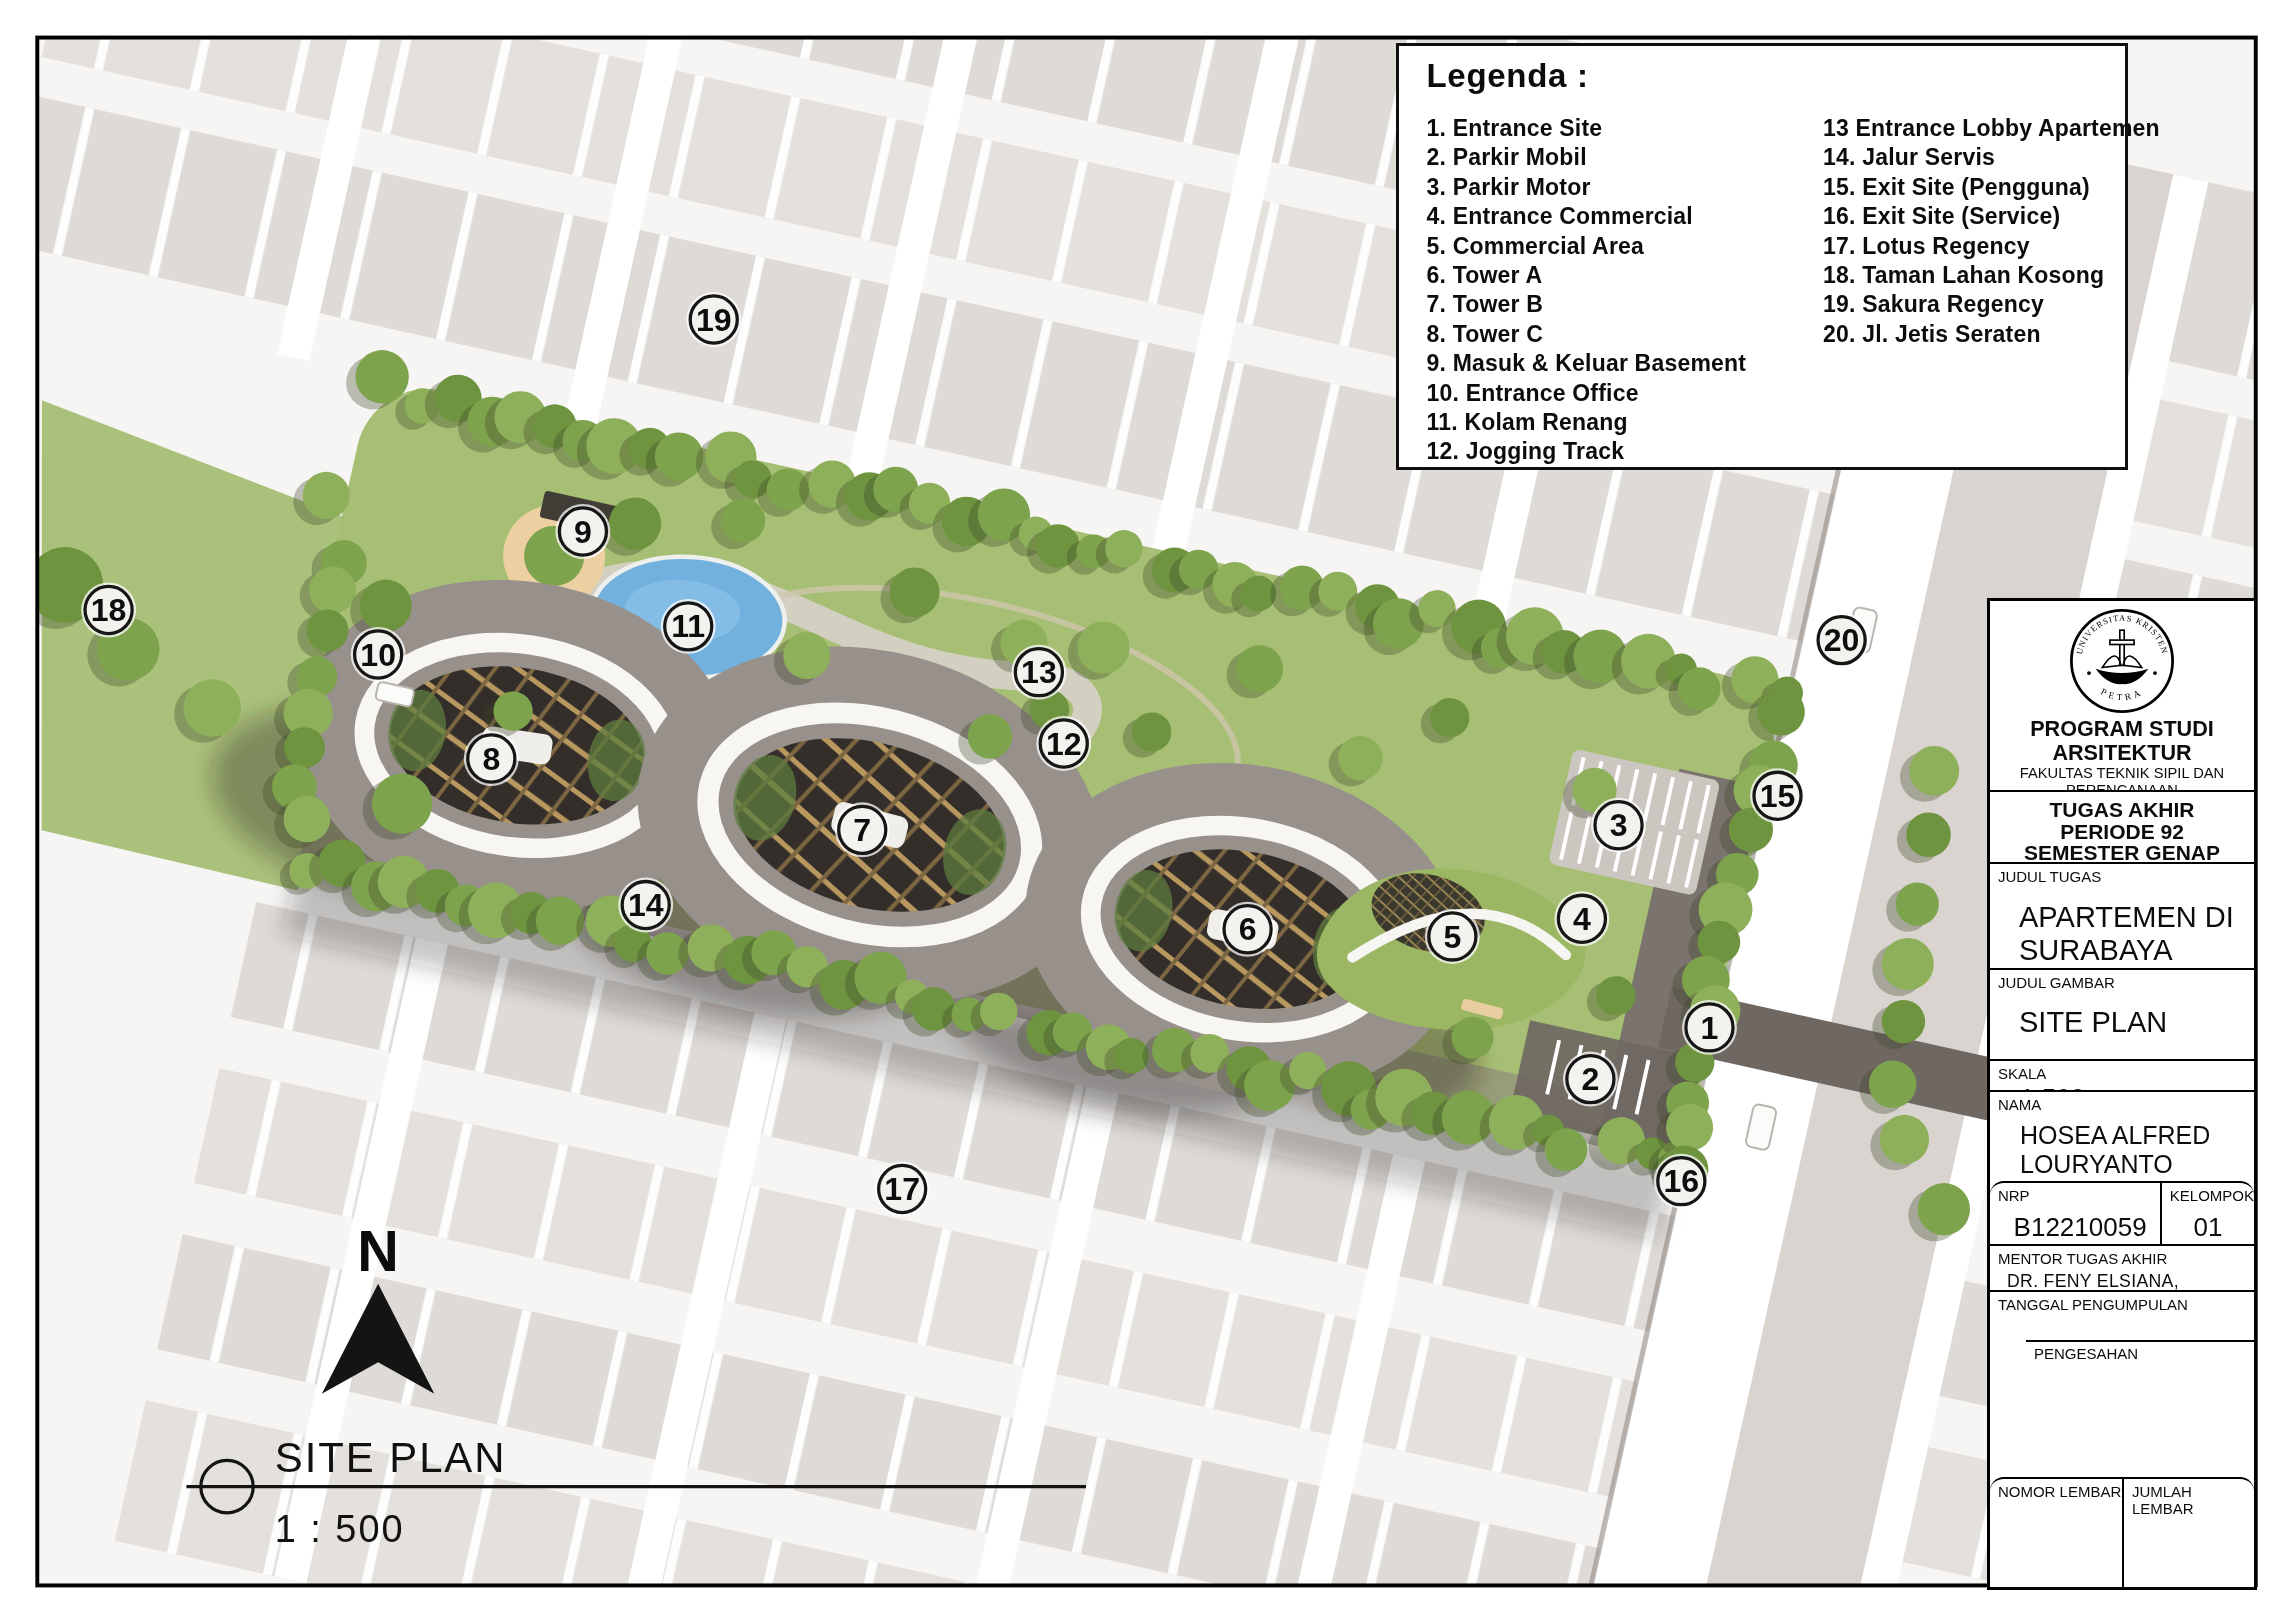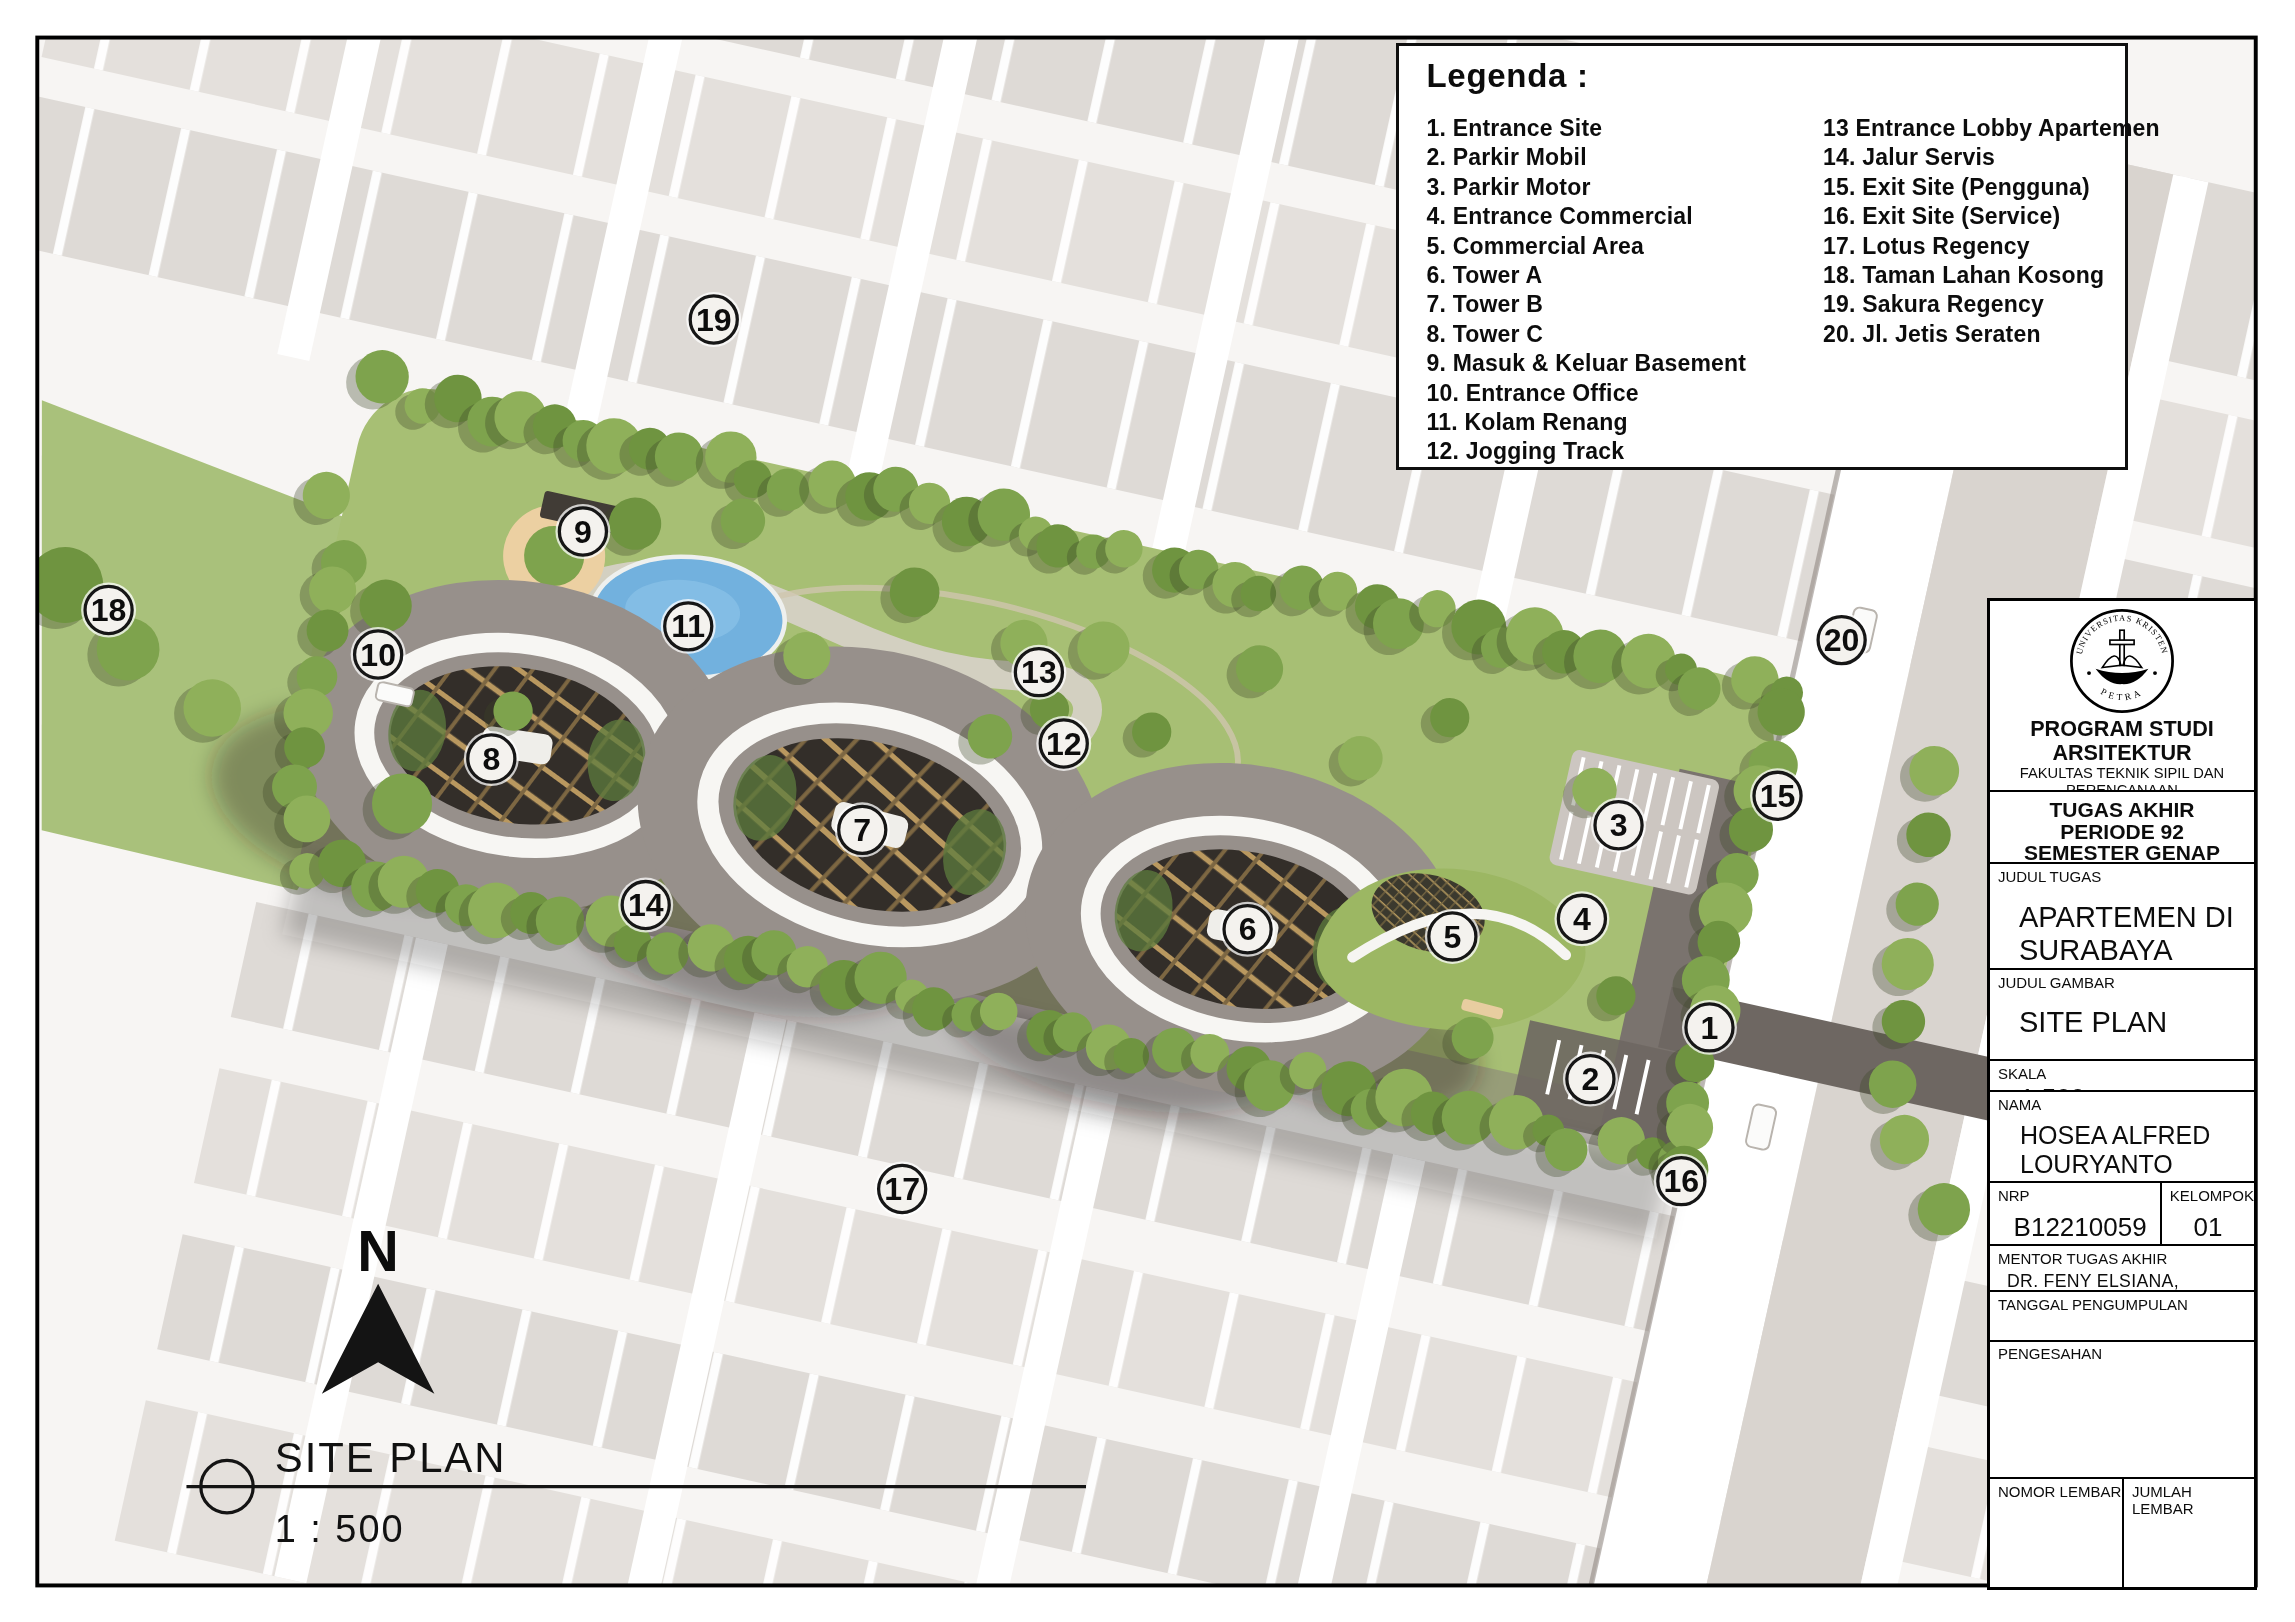--- a/index.html
+++ b/index.html
@@ -59,21 +59,21 @@
   .legend ul{list-style:none;margin:0;padding:0;position:absolute;top:68px;}
   #legend-left{left:27.5px;}
   #legend-right{left:424px;}
   .legend li{font-size:23px;font-weight:bold;line-height:29.4px;letter-spacing:0.2px;white-space:nowrap;}
 
   
   .tb{position:absolute;left:1987px;top:598px;width:270px;height:992px;border:3.3px solid #000;
       background:#fff;box-sizing:border-box;display:flex;flex-direction:column;}
   .tb-row{box-sizing:border-box;border-top:2.6px solid #000;position:relative;overflow:hidden;}
   .tb-row:first-child{border-top:none;}
-  .tb-split{display:flex;}
+  .tb-split{display:flex;border-radius:14px;}
   .tb-cell{box-sizing:border-box;position:relative;}
   .tb-cell + .tb-cell{border-left:2.6px solid #000;}
   .lbl{font-size:15px;padding:3.9px 0 0 7.9px;}
   .univ{text-align:center;}
   .logo-svg{display:block;margin:5.2px auto 1.3px auto;}
   .prog{font-size:21.6px;font-weight:bold;line-height:23.6px;}
   .fac{font-size:14.7px;line-height:17.7px;}
   .tugas{text-align:center;font-weight:bold;font-size:21px;line-height:21.6px;padding-top:6.5px;}
   .v-judul{font-size:29px;padding:15.7px 0 0 29px;}
   .v-gambar{font-size:29px;padding:14.4px 0 0 29px;}
@@ -682,21 +682,21 @@
       </div>
     </div>
     <div class="tb-row" style="height:47px;">
       <div class="lbl">MENTOR TUGAS AKHIR</div>
       <div class="v-mentor">DR. FENY ELSIANA, S.T.,M.T.</div>
     </div>
     <div class="tb-row" style="height:50px;">
       <div class="lbl">TANGGAL PENGUMPULAN</div>
       <div></div>
     </div>
-    <div class="tb-row" style="height:140px;">
+    <div class="tb-row" style="height:140px;margin-left:36px;">
       <div class="lbl">PENGESAHAN</div>
       <div></div>
     </div>
     <div class="tb-row tb-split" style="height:112px;">
       <div class="tb-cell" style="width:132px;">
         <div class="lbl">NOMOR LEMBAR</div>
         <div></div>
       </div>
       <div class="tb-cell" style="flex:1;">
         <div class="lbl">JUMLAH LEMBAR</div>

